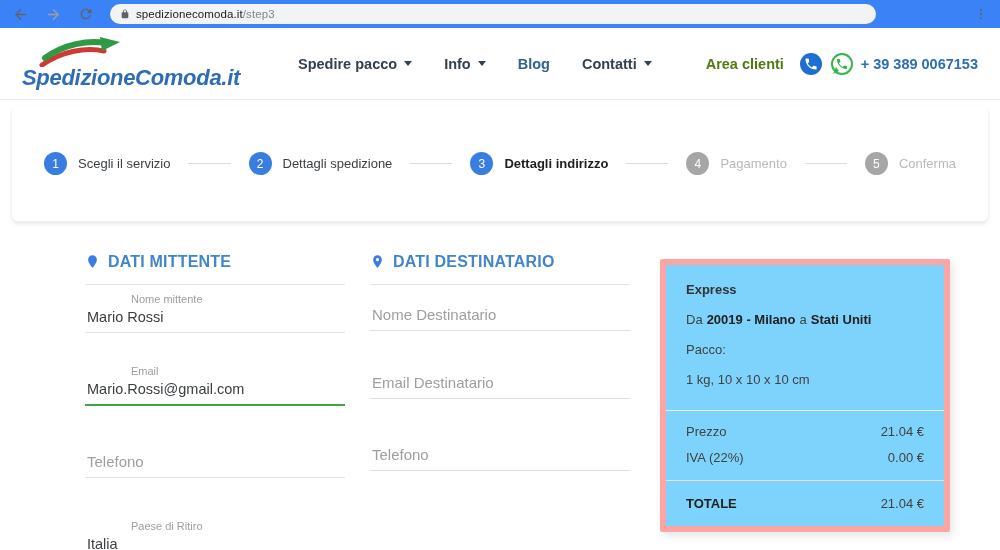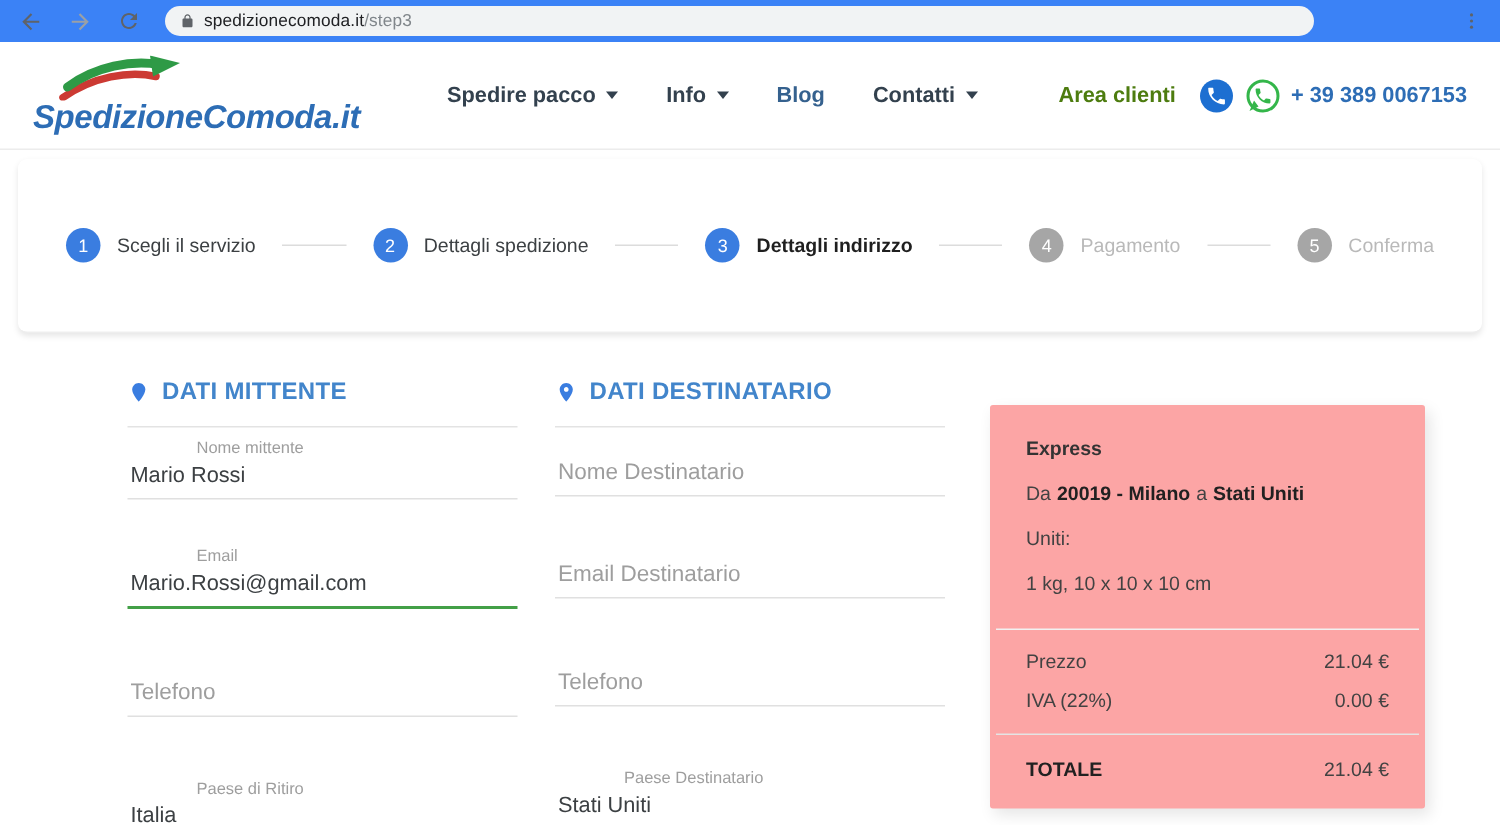--- a/index.html
+++ b/index.html
@@ -71,22 +71,22 @@
   .plain-value { font-size:14.5px; color:#3c4043; padding:4px 2px 0; }
 
   .f-name   { margin-top:8px; }
   .f-email  { margin-top:32px; }
   .f-phone  { margin-top:44px; }
   .f-country{ margin-top:42px; }
   .col-recipient .f-name { margin-top:18px; }
   .col-recipient .f-email { margin-top:40px; }
 
   
-  .summary-card { position:absolute; left:660px; top:48px; width:290px;
-                  background:#fca5a5; border:4px solid #fca5a5; border-radius:2px;
+  .summary-card { position:absolute; left:660px; top:37px; width:290px;
+                  background:#7dd3fc; border:6px solid #fca5a5; border-radius:2px;
                   box-shadow:3px 4px 10px rgba(0,0,0,.10); }
   .sum-top { padding:17px 20px 8px; }
   .sum-line { font-size:13px; color:#424242; margin-bottom:15px; }
   .sum-service { font-weight:700; color:#333; }
   .sum-route span { margin-right:4px; }
   .sum-bold { font-weight:bold; color:#212121; }
   .sum-prices { border-top:1px solid #f1f1f1; padding:13px 20px 4px; }
   .price-row { display:flex; justify-content:space-between; font-size:13px;
                color:#424242; margin-bottom:11px; }
   .sum-total { border-top:1px solid #e4e4e4; padding:15px 20px;
@@ -235,33 +235,29 @@
     </div>
 
     <div class="field f-email">
       <input class="txt-input" type="text" placeholder="Email Destinatario" style="">
     </div>
 
     <div class="field f-phone">
       <input class="txt-input" type="text" placeholder="Telefono" style="">
     </div>
 
-    <div class="field f-country">
-      <label class="field-label">Paese Destinatario</label>
-      <div class="plain-value">Stati Uniti</div>
-    </div>
   </div>
 
   <div class="summary-card">
     <div class="sum-top">
       <div class="sum-line sum-service">Express</div>
       <div class="sum-line sum-route">
         <span>Da</span><span class="sum-bold">20019 - Milano</span><span>a</span><span class="sum-bold">Stati Uniti</span>
       </div>
-      <div class="sum-line">Uniti:</div>
+      <div class="sum-line">Pacco:</div>
       <div class="sum-line">1 kg, 10 x 10 x 10 cm</div>
     </div>
     <div class="sum-prices">
       <div class="price-row">
         <span>Prezzo</span>
         <span>21.04 €</span>
       </div>
       <div class="price-row">
         <span>IVA (22%)</span>
         <span>0.00 €</span>

